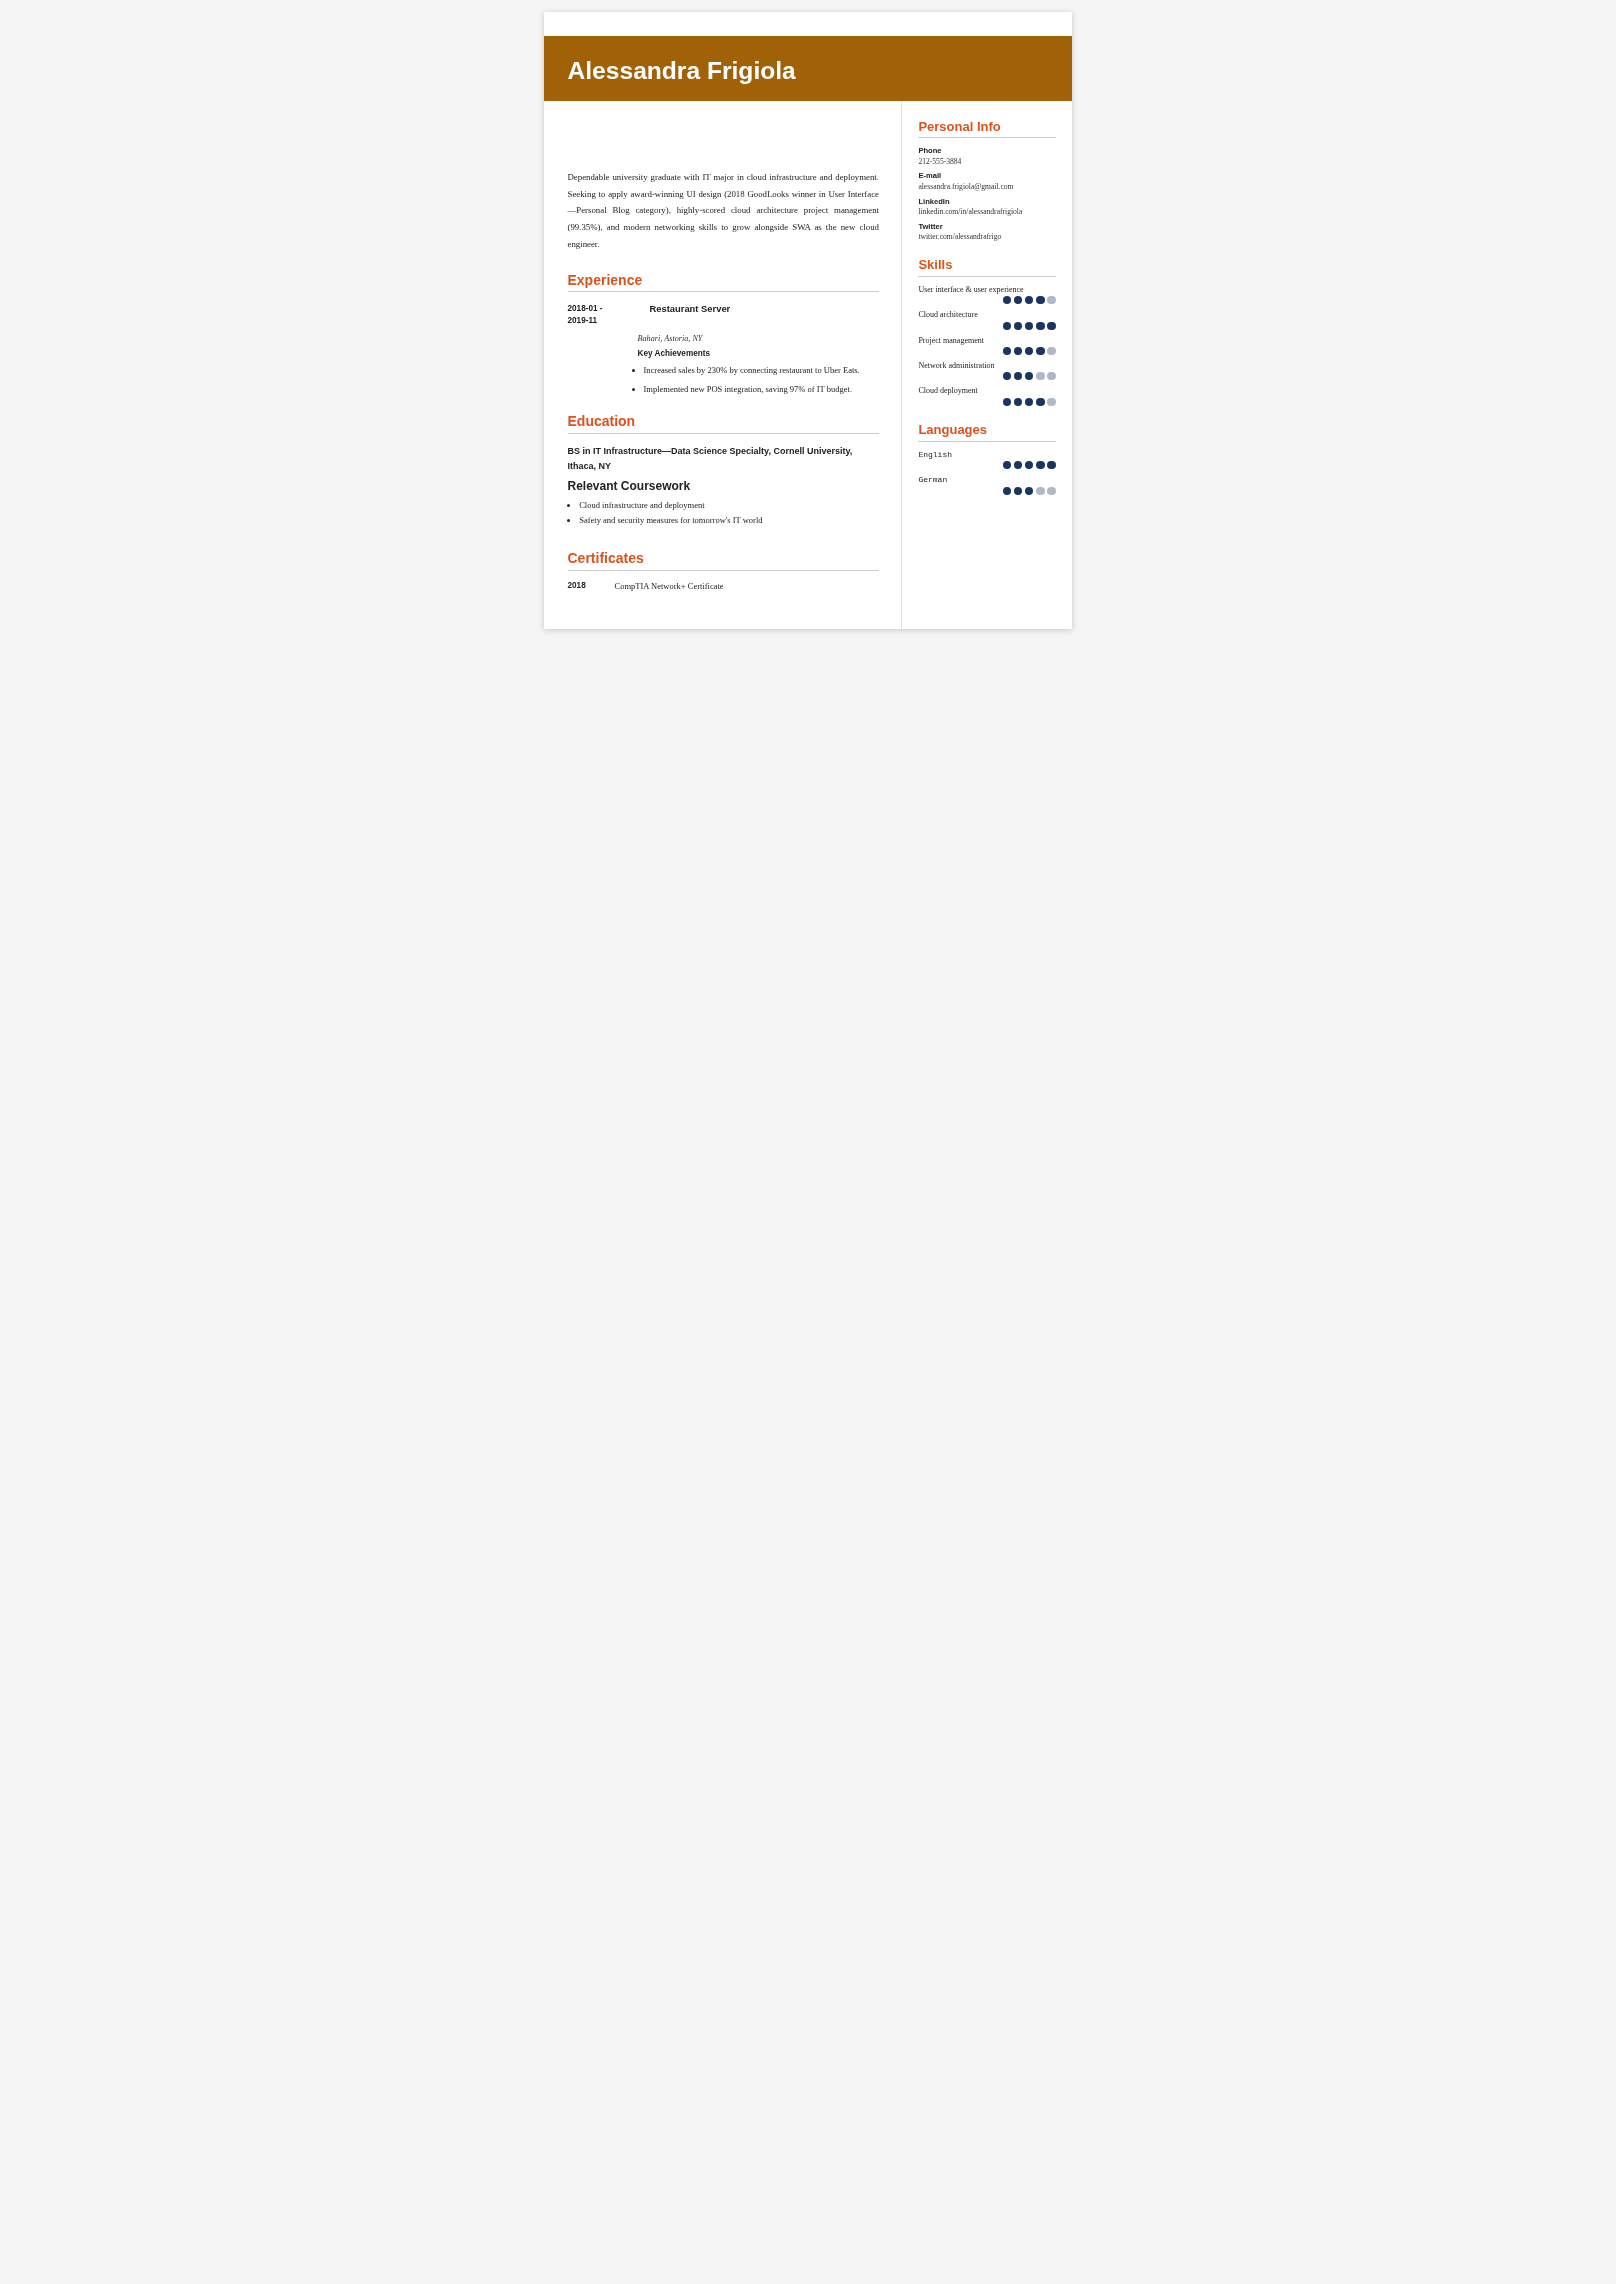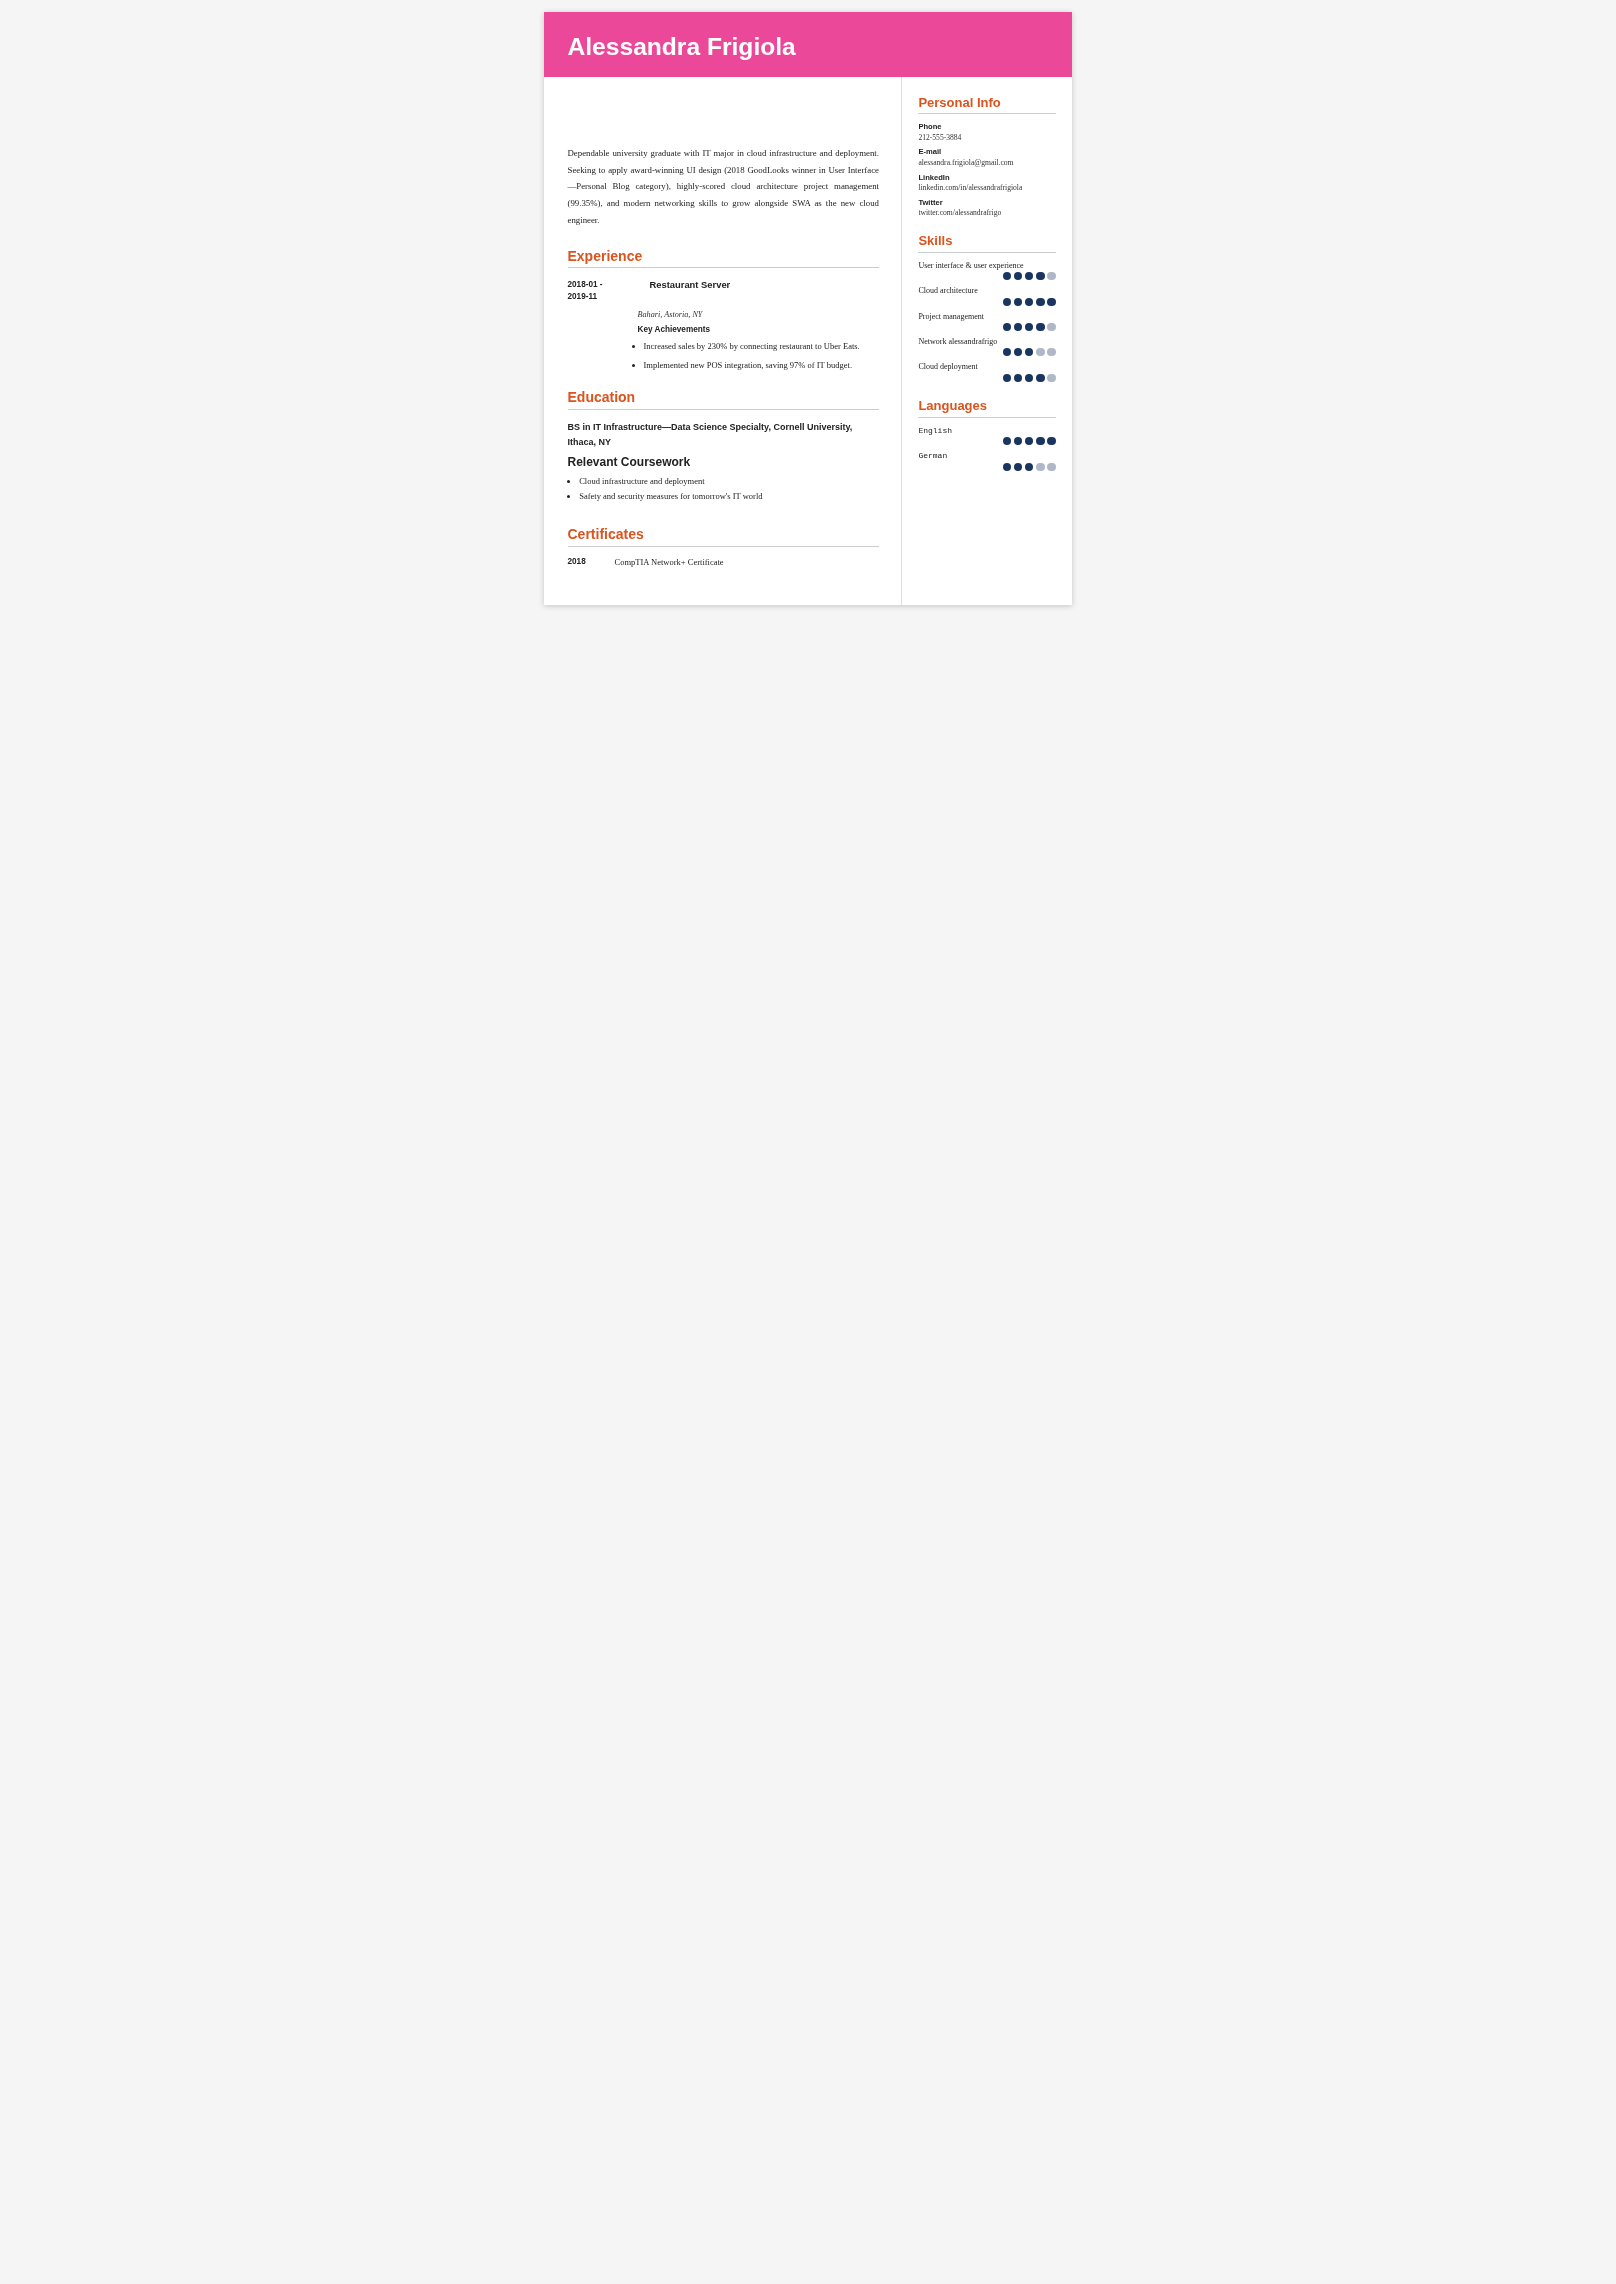--- a/index.html
+++ b/index.html
@@ -9,22 +9,23 @@
       display: flex;
       justify-content: center;
       padding: 11.7px;
     }
     .resume {
       width: 528px;
       background: #fff;
       box-shadow: 0 1.2px 5.9px rgba(0,0,0,0.2);
     }
     .header {
-      background: #ec4899;
+      background: #a16207;
       padding: 21px 23.5px 16.4px 23.5px;
+      margin-top: 24px;
     }
     .header h1 {
       color: #fff;
       font-size: 24.6px;
       font-weight: bold;
       font-family: Arial, sans-serif;
     }
     .body-container {
       display: flex;
       flex-direction: row;
@@ -340,21 +341,21 @@
           <div class="skill-dots">
             <div class="dot dot-filled"></div>
             <div class="dot dot-filled"></div>
             <div class="dot dot-filled"></div>
             <div class="dot dot-filled"></div>
             <div class="dot dot-empty"></div>
           </div>
         </div>
 
         <div class="skill-block">
-          <div class="skill-name">Network alessandrafrigo</div>
+          <div class="skill-name">Network administration</div>
           <div class="skill-dots">
             <div class="dot dot-filled"></div>
             <div class="dot dot-filled"></div>
             <div class="dot dot-filled"></div>
             <div class="dot dot-empty"></div>
             <div class="dot dot-empty"></div>
           </div>
         </div>
 
         <div class="skill-block">

